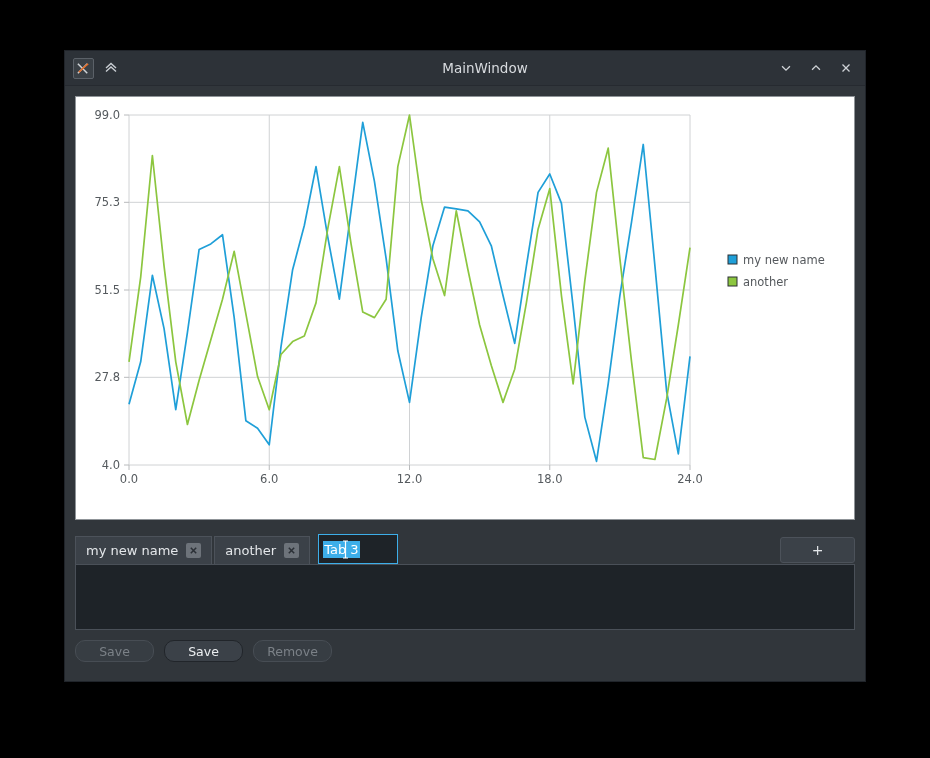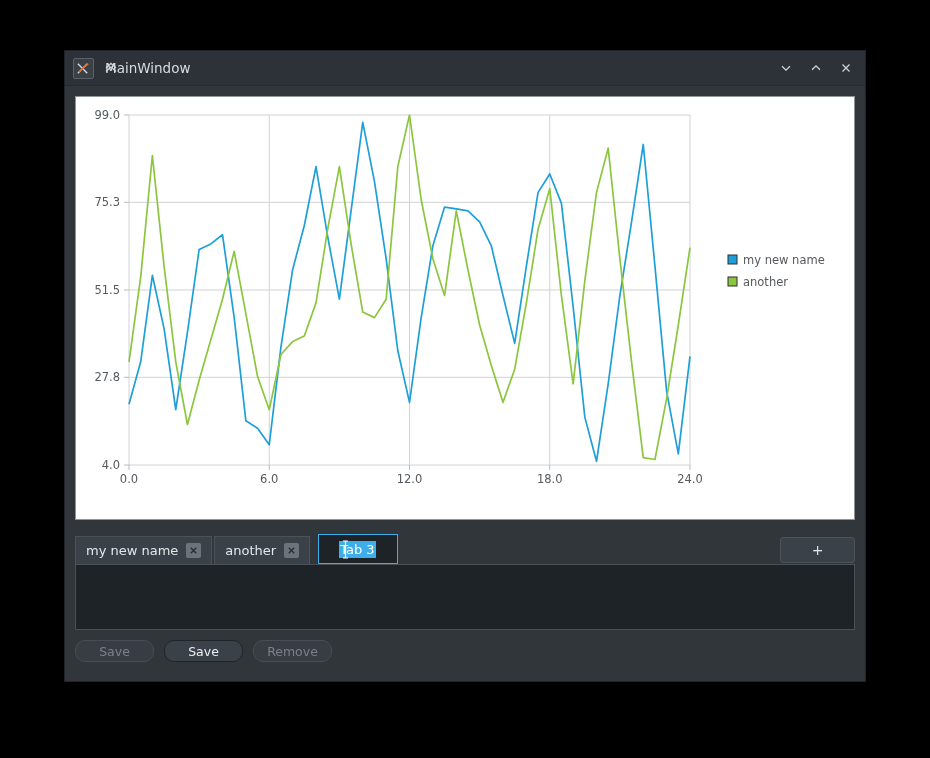--- a/index.html
+++ b/index.html
@@ -58,21 +58,21 @@
     width: 18px;
     height: 18px;
     display: flex;
     align-items: center;
     justify-content: center;
   }
   .title-text {
     position: absolute;
     left: 0;
     right: 0;
-    text-align: left;
+    text-align: center;
     font-size: 13.5px;
     color: #d8dbdf;
     pointer-events: none;
     padding-left: 40px;
   }
   .title-right {
     position: absolute;
     right: 6px;
     top: 0;
     height: 34px;
@@ -142,21 +142,21 @@
     justify-content: center;
     flex: none;
   }
   .tab-edit {
     height: 30px;
     width: 80px;
     background: #1e2328;
     border: 1px solid #3daee9;
     display: flex;
     align-items: center;
-    padding: 0 20px;
+    padding: 0 4px;
     position: relative;
     box-sizing: border-box;
     margin-left: 6px;
   }
   .tab-edit-text {
     background: #3daee9;
     color: #ffffff;
     font-size: 13px;
     padding: 1px 1px;
     white-space: pre;

